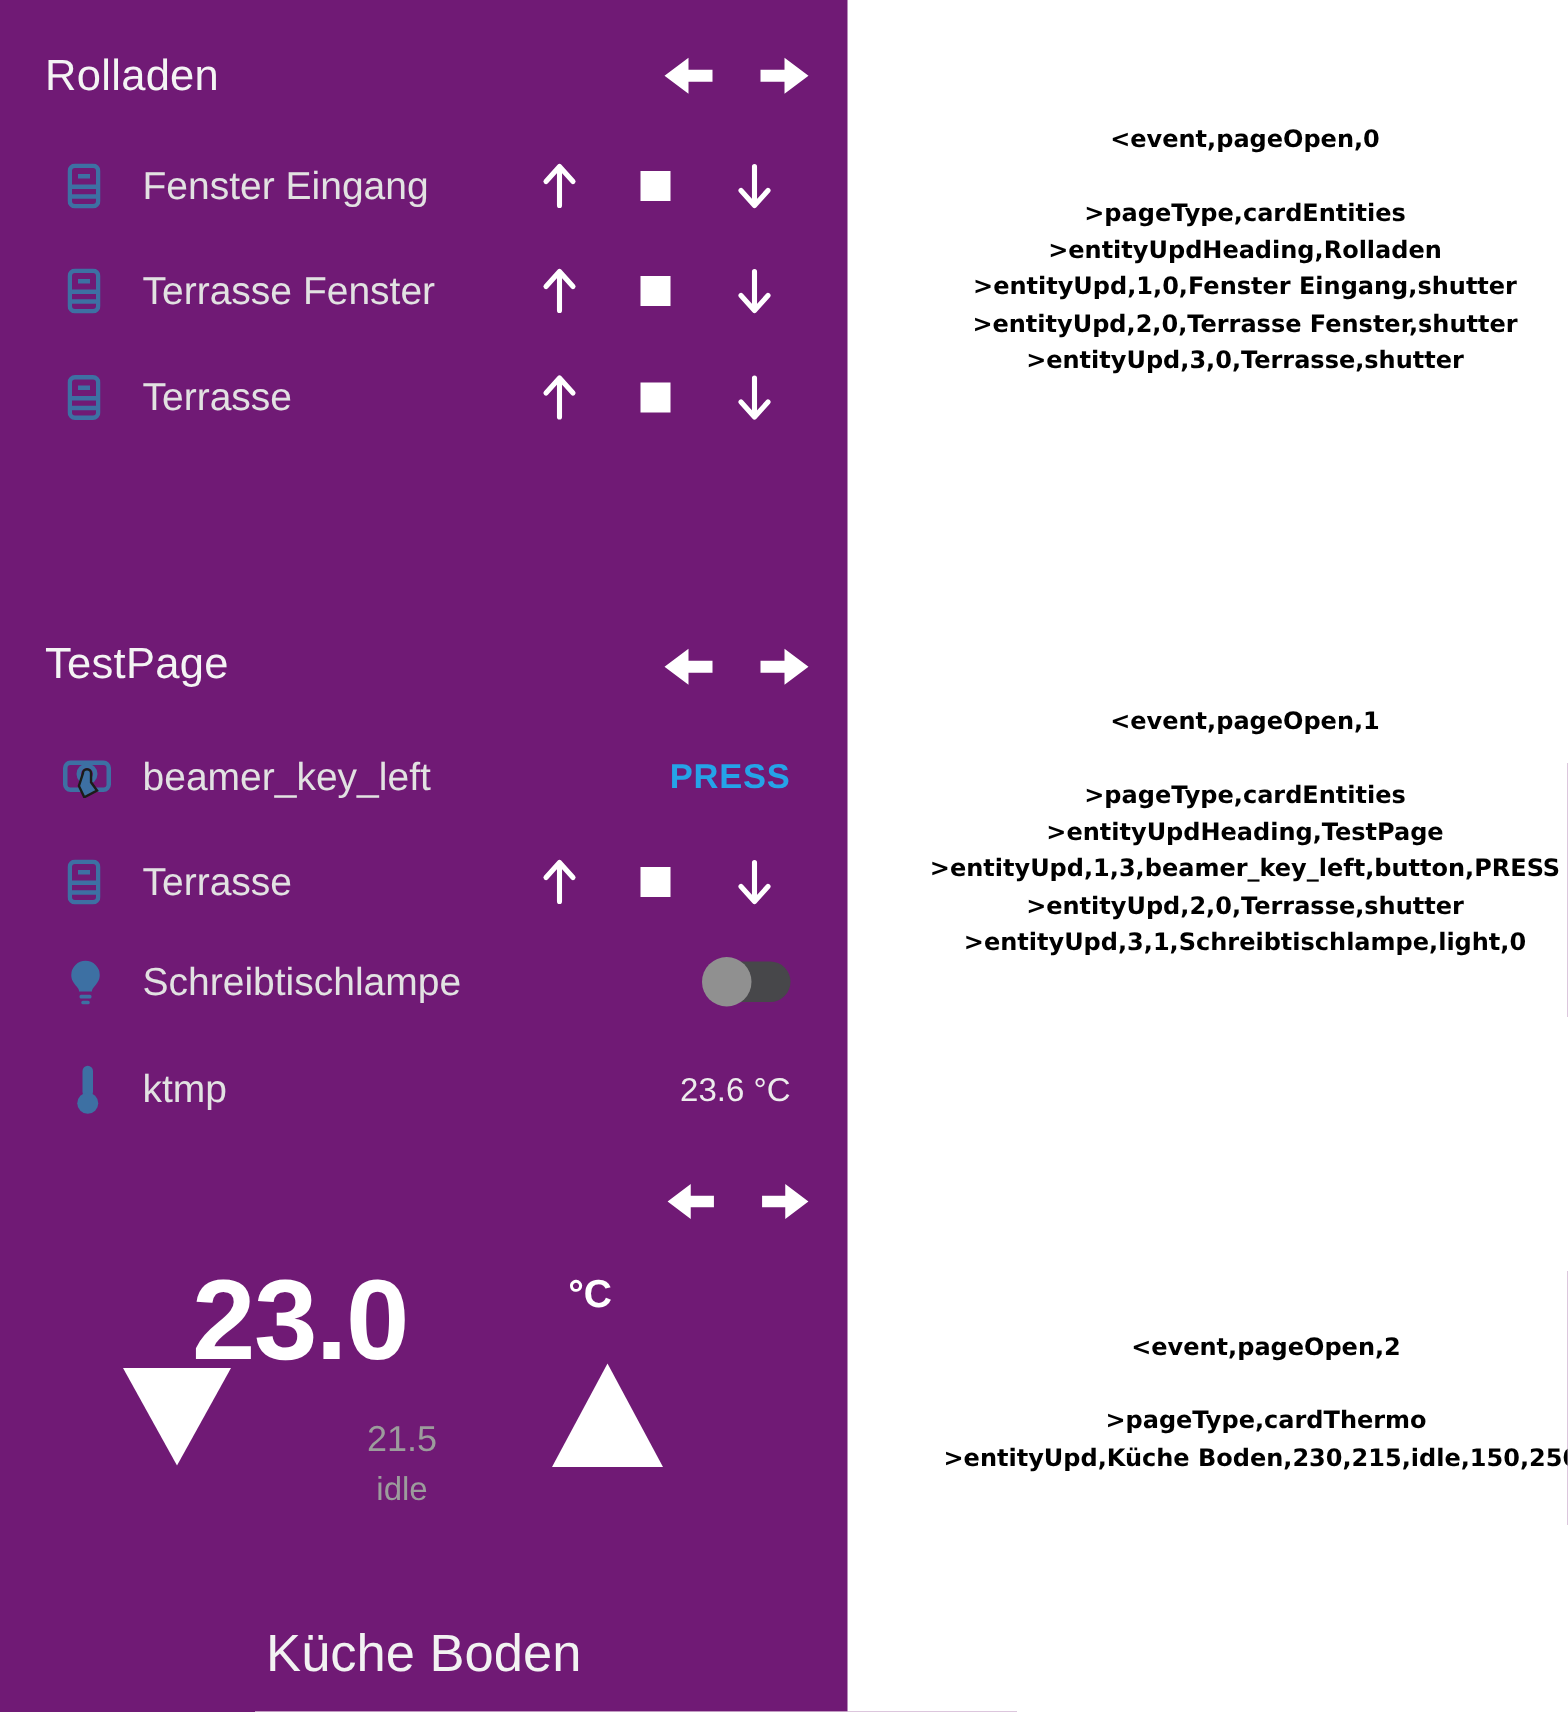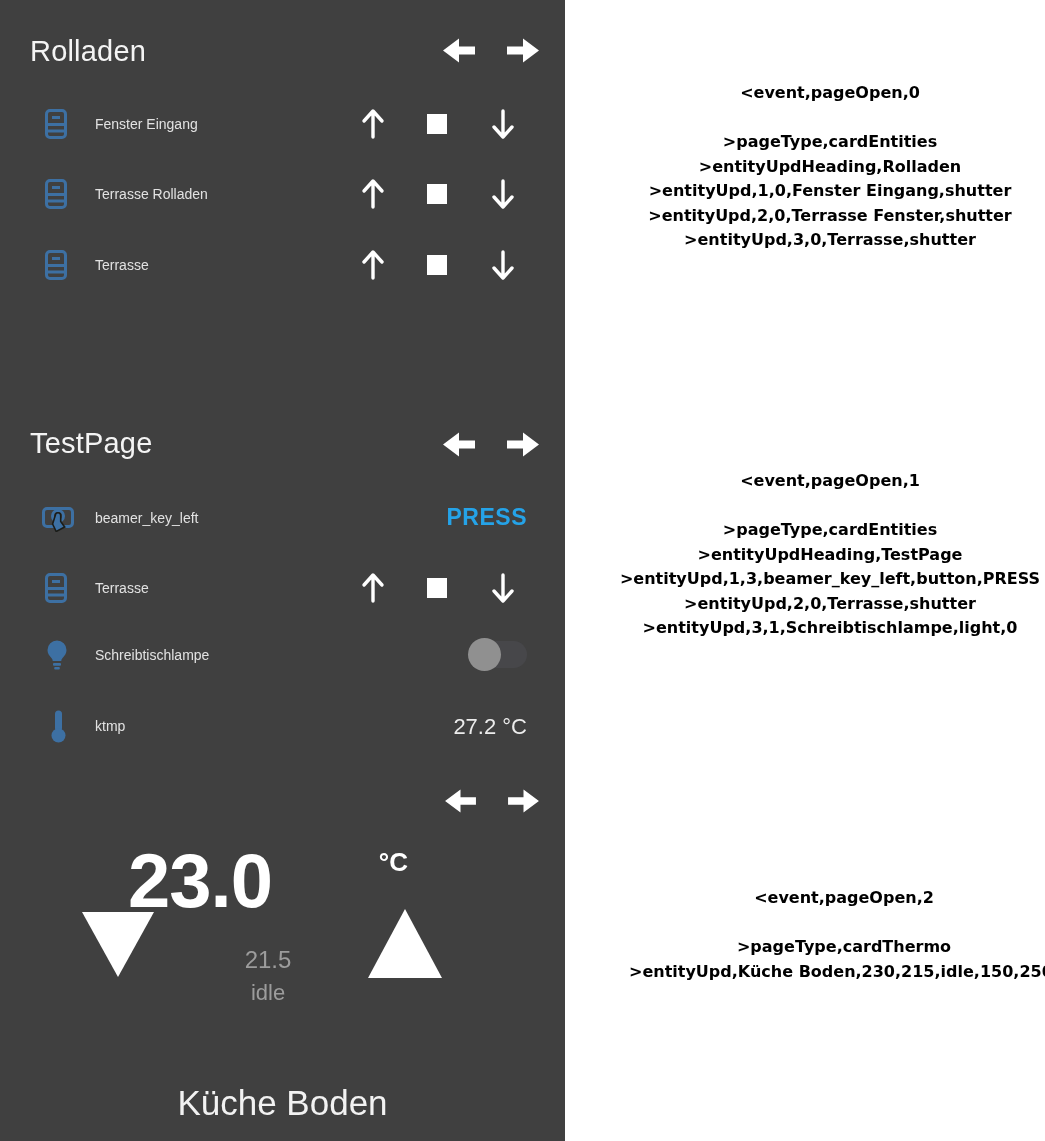--- a/index.html
+++ b/index.html
@@ -1,28 +1,28 @@
 <!DOCTYPE html>
 <html><head>
 <meta charset="utf-8">
 <style>
   * { margin:0; padding:0; box-sizing:border-box; }
   html,body { width:1045px; height:1141px; background:#ffffff; font-family:"Liberation Sans",sans-serif; }
   .stage { position:relative; width:1045px; height:1141px; overflow:hidden; }
 
   
-  .screen { position:absolute; left:0; top:0; width:565px; height:1141px; background:#404040; }
+  .screen { position:absolute; left:0; top:0; width:565px; height:1141px; background:#701a75; }
 
   .card-title { position:absolute; left:30px; color:#f4f4f4; font-size:29px; letter-spacing:0.2px; }
   .nav-arrows { position:absolute; right:25px; display:flex; gap:30px; align-items:center; }
 
   .entity-row { position:absolute; left:0; width:565px; height:44px; }
   .entity-icon { position:absolute; left:45px; top:50%; transform:translateY(-50%); display:flex; }
   .entity-icon.narrow { left:50px; }
-  .entity-label { position:absolute; left:95px; top:50%; transform:translateY(-50%); font-size:14px; color:#e2e2e2; white-space:nowrap; }
+  .entity-label { position:absolute; left:95px; top:50%; transform:translateY(-50%); font-size:26px; color:#e2e2e2; white-space:nowrap; }
 
   .ctl-up   { position:absolute; left:359px; top:50%; transform:translateY(-50%); display:flex; }
   .ctl-stop { position:absolute; left:427px; top:50%; transform:translateY(-50%); width:20px; height:20px; background:#ffffff; }
   .ctl-down { position:absolute; left:489px; top:50%; transform:translateY(-50%); display:flex; }
 
   .press-btn { position:absolute; right:38px; top:504px; font-size:23px; font-weight:bold; color:#25a3e8; letter-spacing:0.5px; }
 
   .toggle { position:absolute; left:469px; top:641px; width:58px; height:27px; background:#47474a; border-radius:14px; }
   .toggle-knob { position:absolute; left:-1px; top:-3px; width:33px; height:33px; border-radius:50%; background:#909090; }
 
@@ -122,21 +122,21 @@
           </svg>
         </span>
     </div>
 
     <div class="entity-row" style="top:172px">
       <span class="entity-icon">
           <svg width="22" height="30" viewBox="0 0 22 30">
             <use href="#ico-shutter"></use>
           </svg>
         </span>
-      <span class="entity-label">Terrasse Rolladen</span>
+      <span class="entity-label">Terrasse Fenster</span>
       <span class="ctl-up">
           <svg width="28" height="36" viewBox="0 0 28 36">
             <use href="#ico-thin-up"></use>
           </svg>
         </span>
       <span class="ctl-stop"></span>
       <span class="ctl-down">
           <svg width="28" height="36" viewBox="0 0 28 36">
             <use href="#ico-thin-down"></use>
           </svg>
@@ -216,21 +216,21 @@
     </div>
 
     <div class="entity-row" style="top:704px">
       <span class="entity-icon narrow">
           <svg width="17" height="34" viewBox="0 0 17 34">
             <use href="#ico-thermo"></use>
           </svg>
         </span>
       <span class="entity-label">ktmp</span>
     </div>
-    <div class="text-value">27.2 °C</div>
+    <div class="text-value">23.6 °C</div>
 
     <div class="nav-arrows" style="top:787px">
       <svg width="33" height="28" viewBox="0 0 34 29">
           <use href="#ico-arrow-left"></use>
         </svg>
       <svg width="33" height="28" viewBox="0 0 34 29">
           <use href="#ico-arrow-right"></use>
         </svg>
     </div>
 

